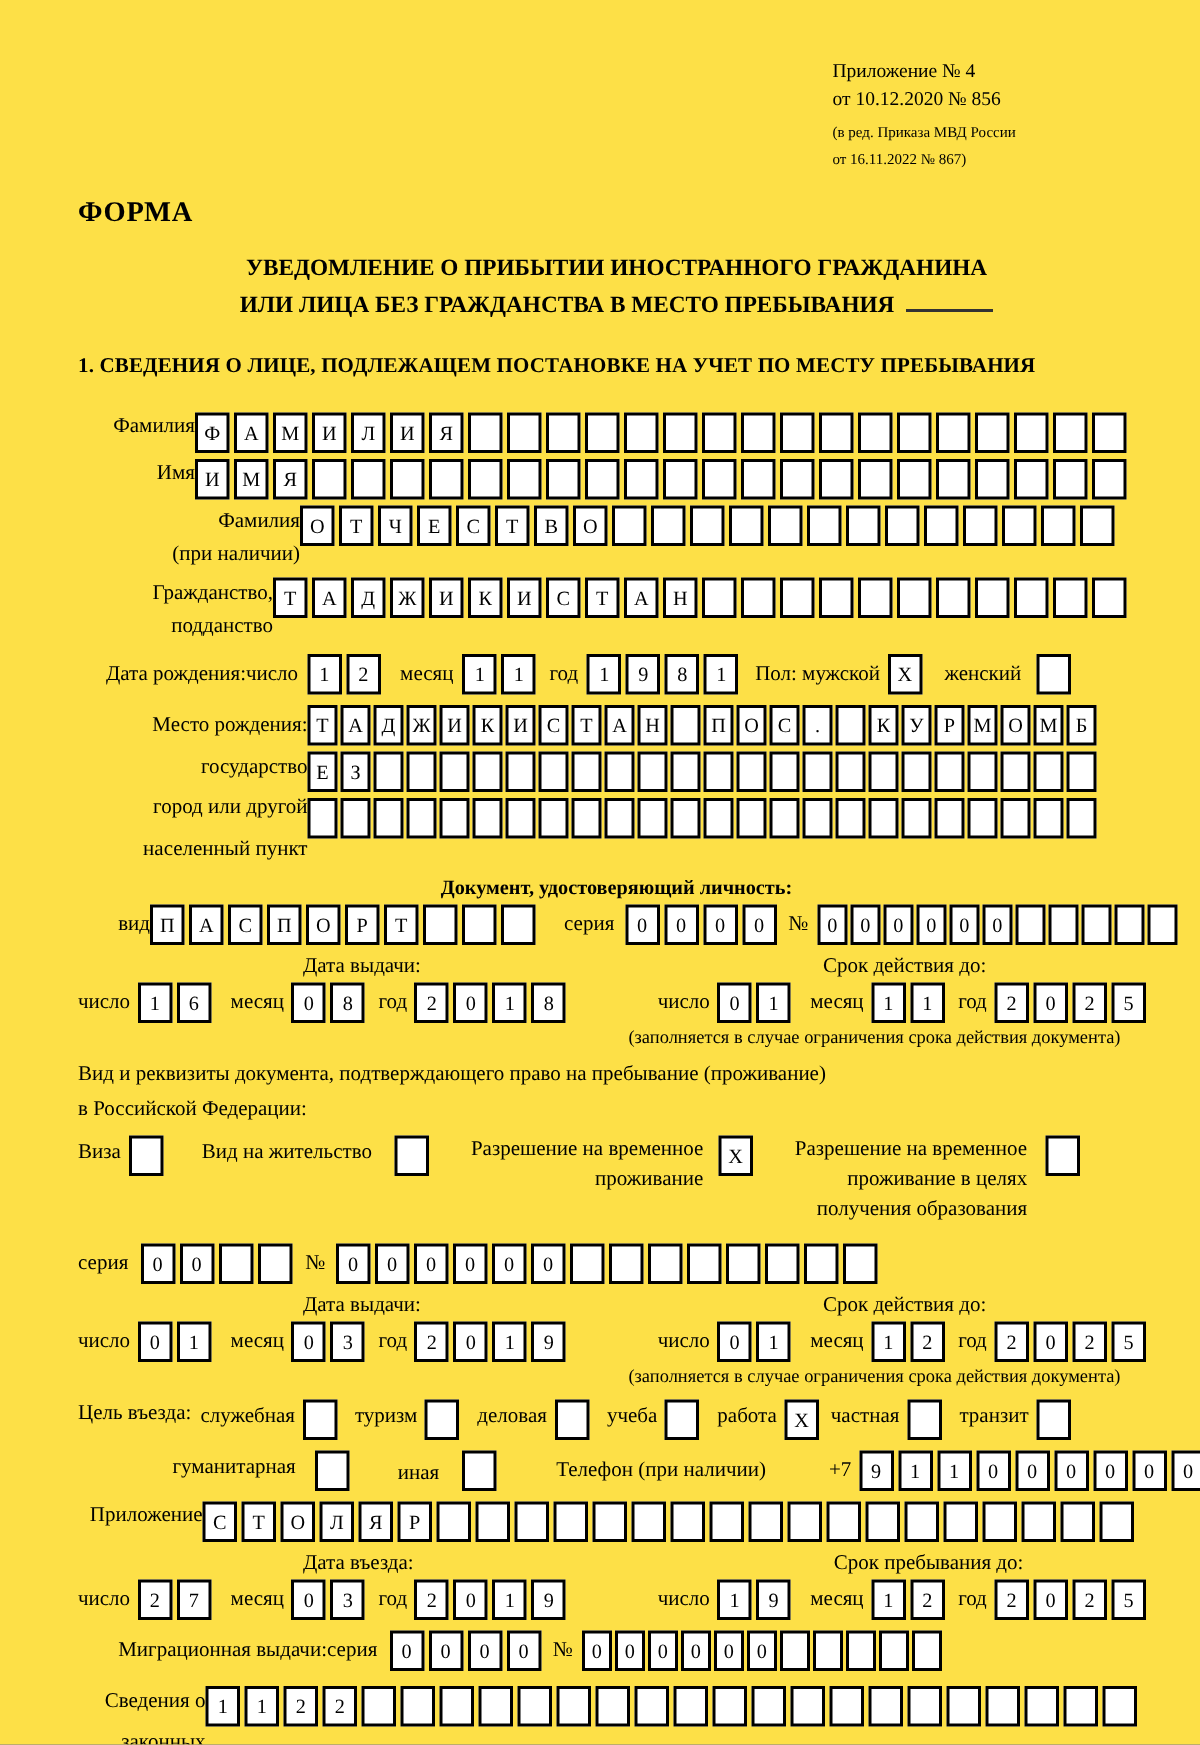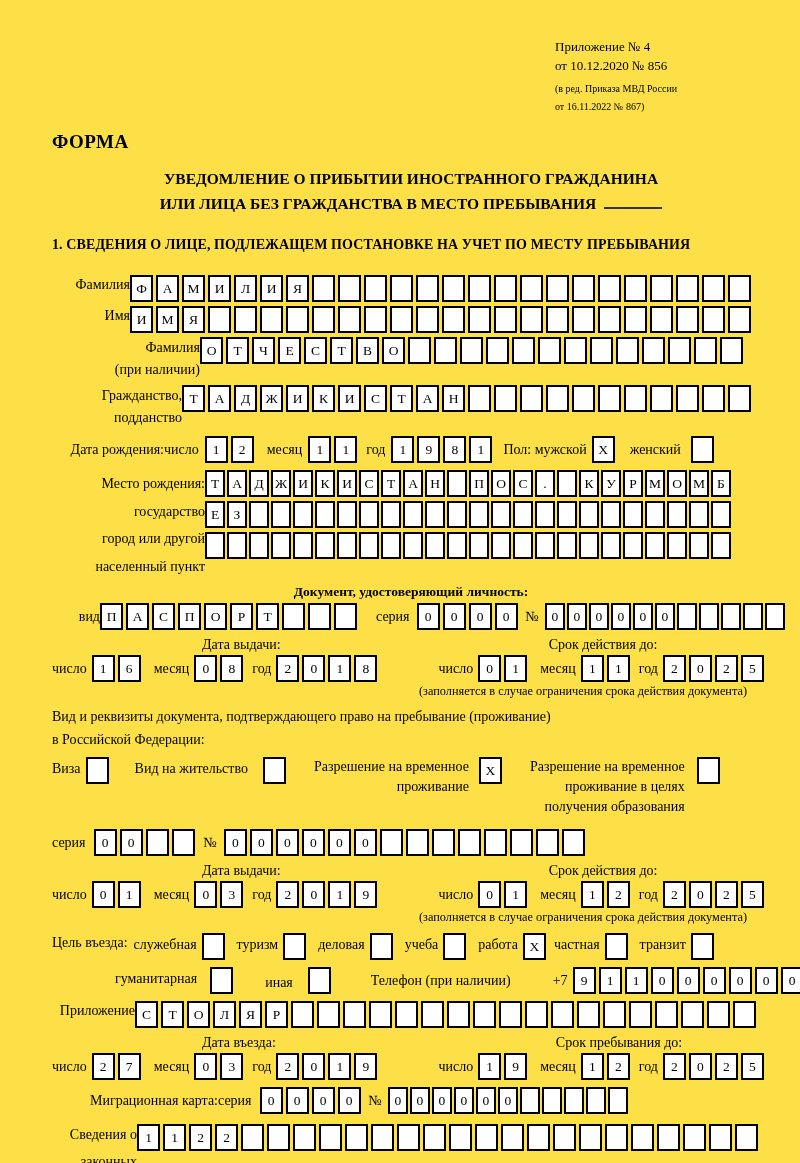--- a/index.html
+++ b/index.html
@@ -638,21 +638,21 @@
         <span class="cells">
           <span class="cell">2</span>
           <span class="cell">0</span>
           <span class="cell">2</span>
           <span class="cell">5</span>
         </span>
     </span>
   </div>
 
   <div class="row" style="align-items:center;margin-top:7px;">
-    <span class="lbl" style="width:166px;">Миграционная карта:</span>
+    <span class="lbl" style="width:166px;">Миграционная выдачи:</span>
     <span class="lbl" style="margin-right:8px;">серия</span>
     <span class="cells">
         <span class="cell">0</span>
         <span class="cell">0</span>
         <span class="cell">0</span>
         <span class="cell">0</span>
       </span>
     <span class="lbl" style="margin-left:5px;margin-right:6px;">№</span>
     <span class="cells sm">
         <span class="cell">0</span>

